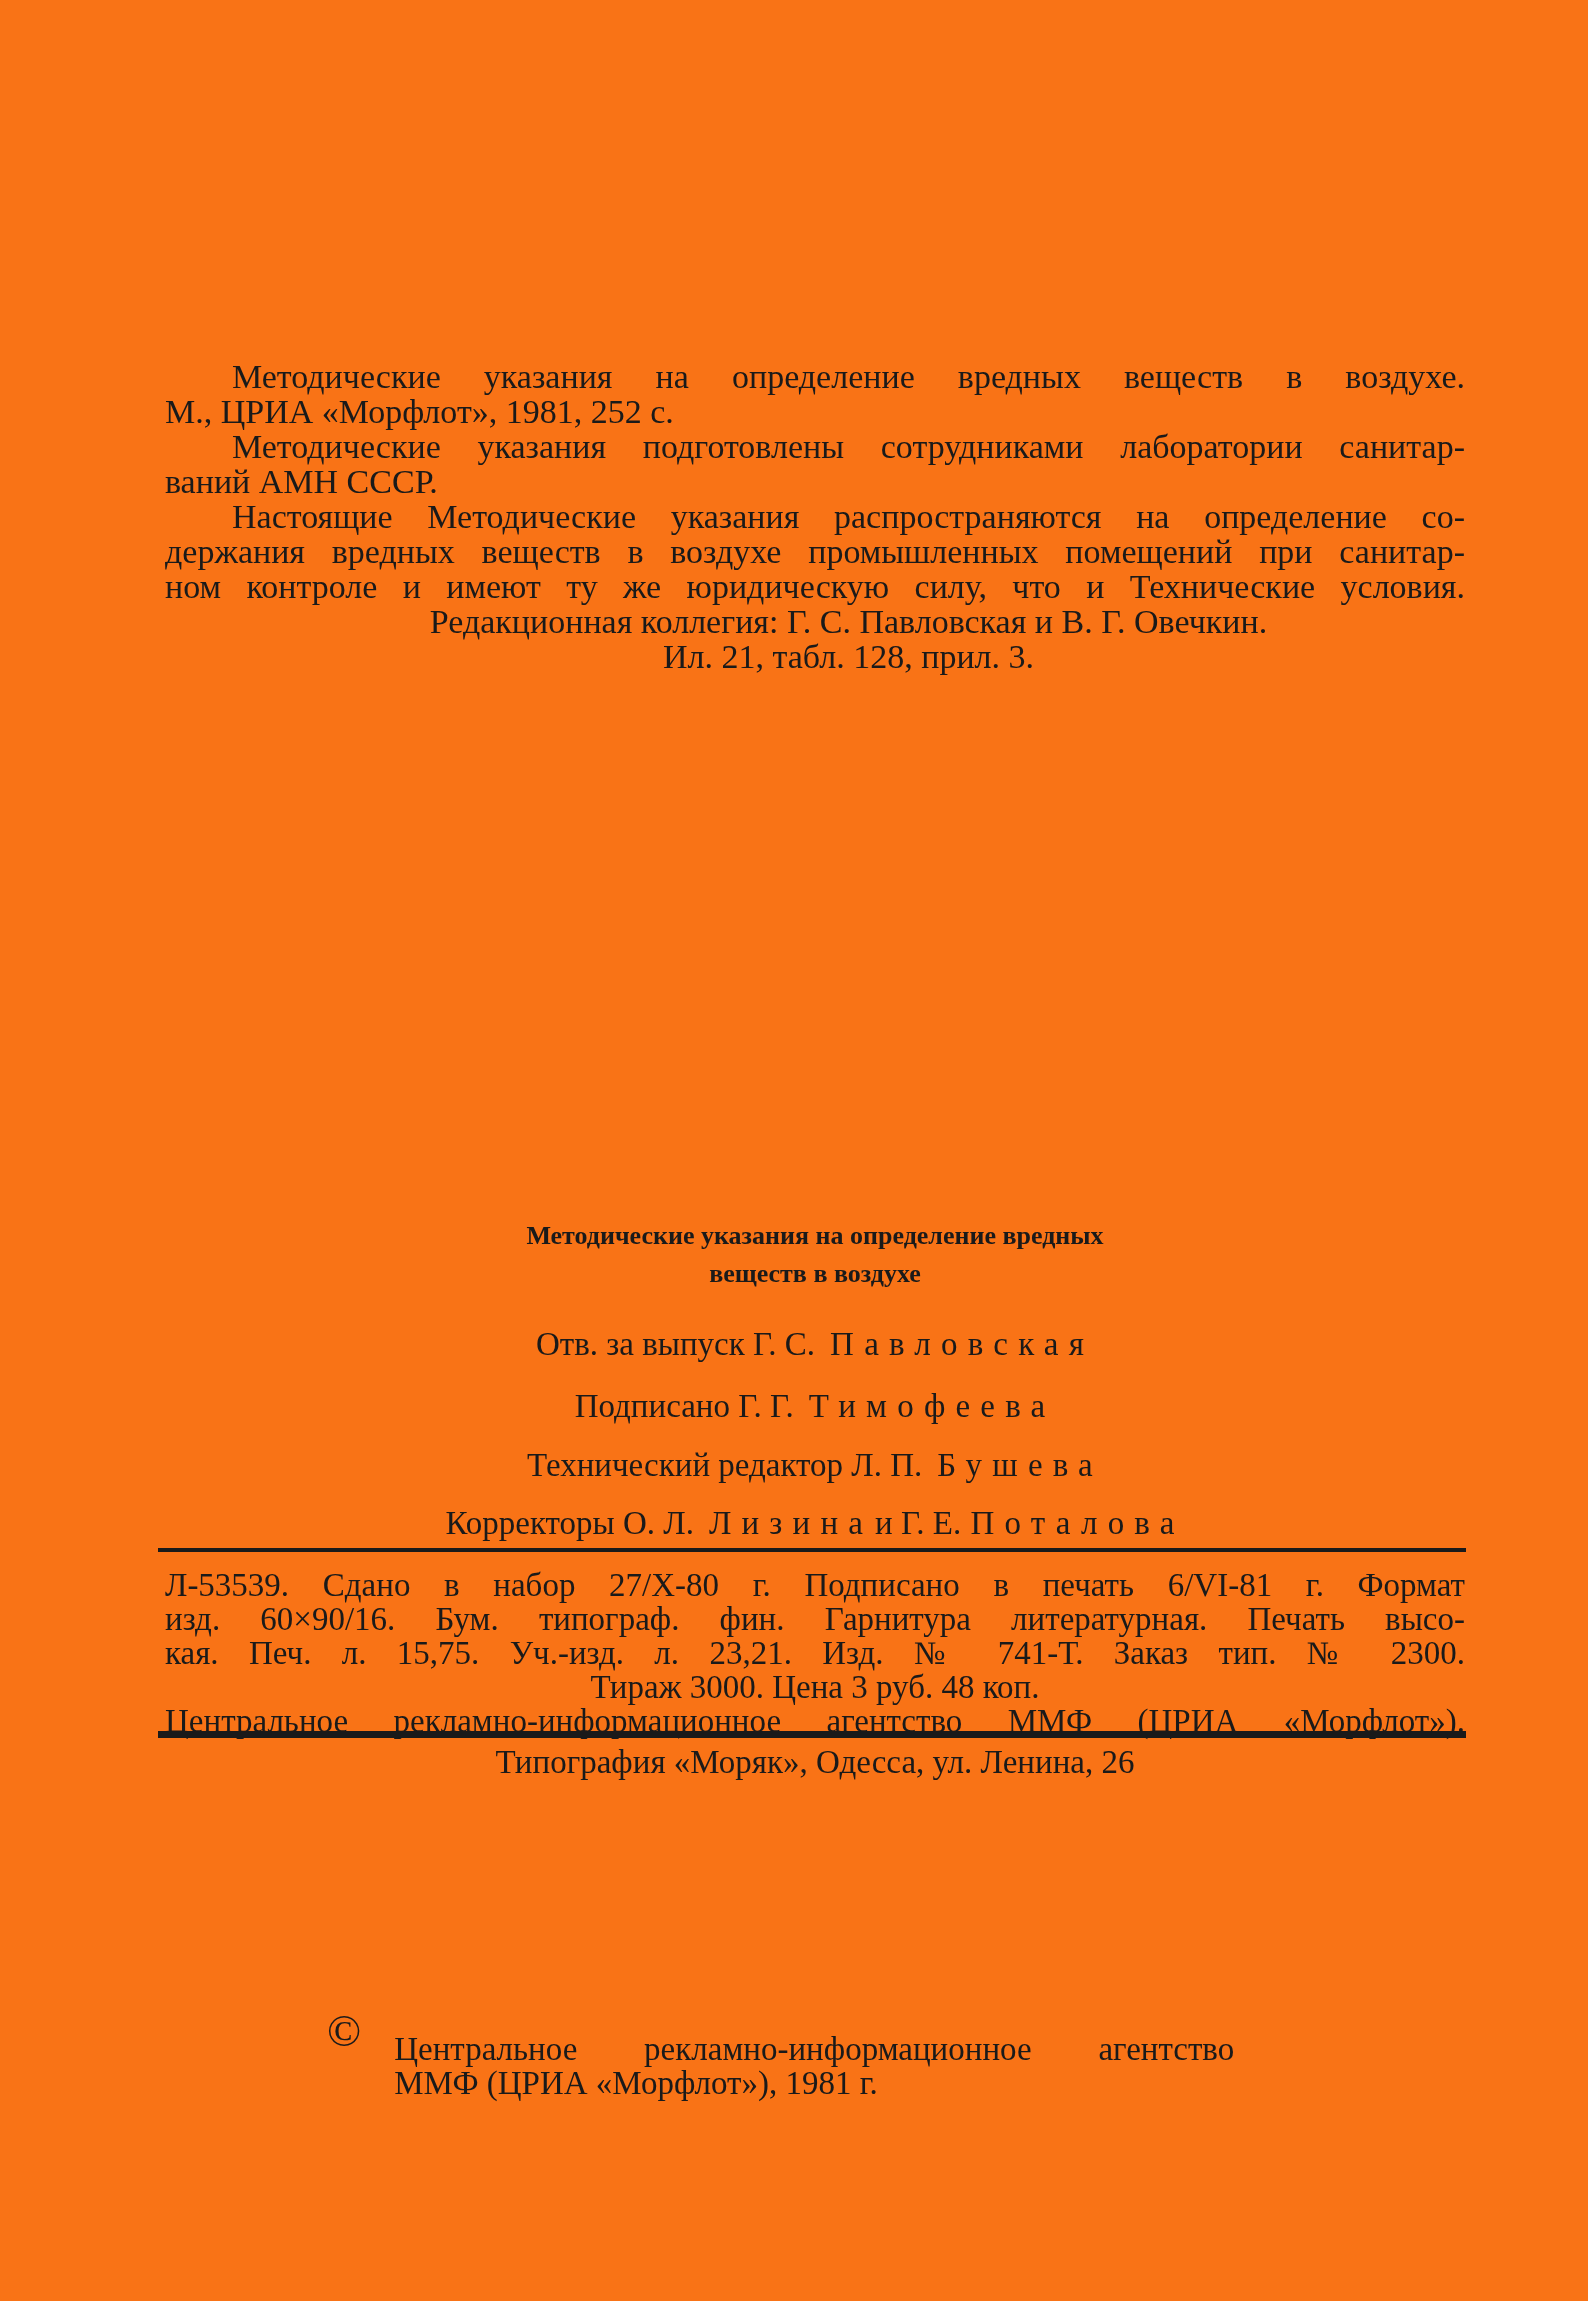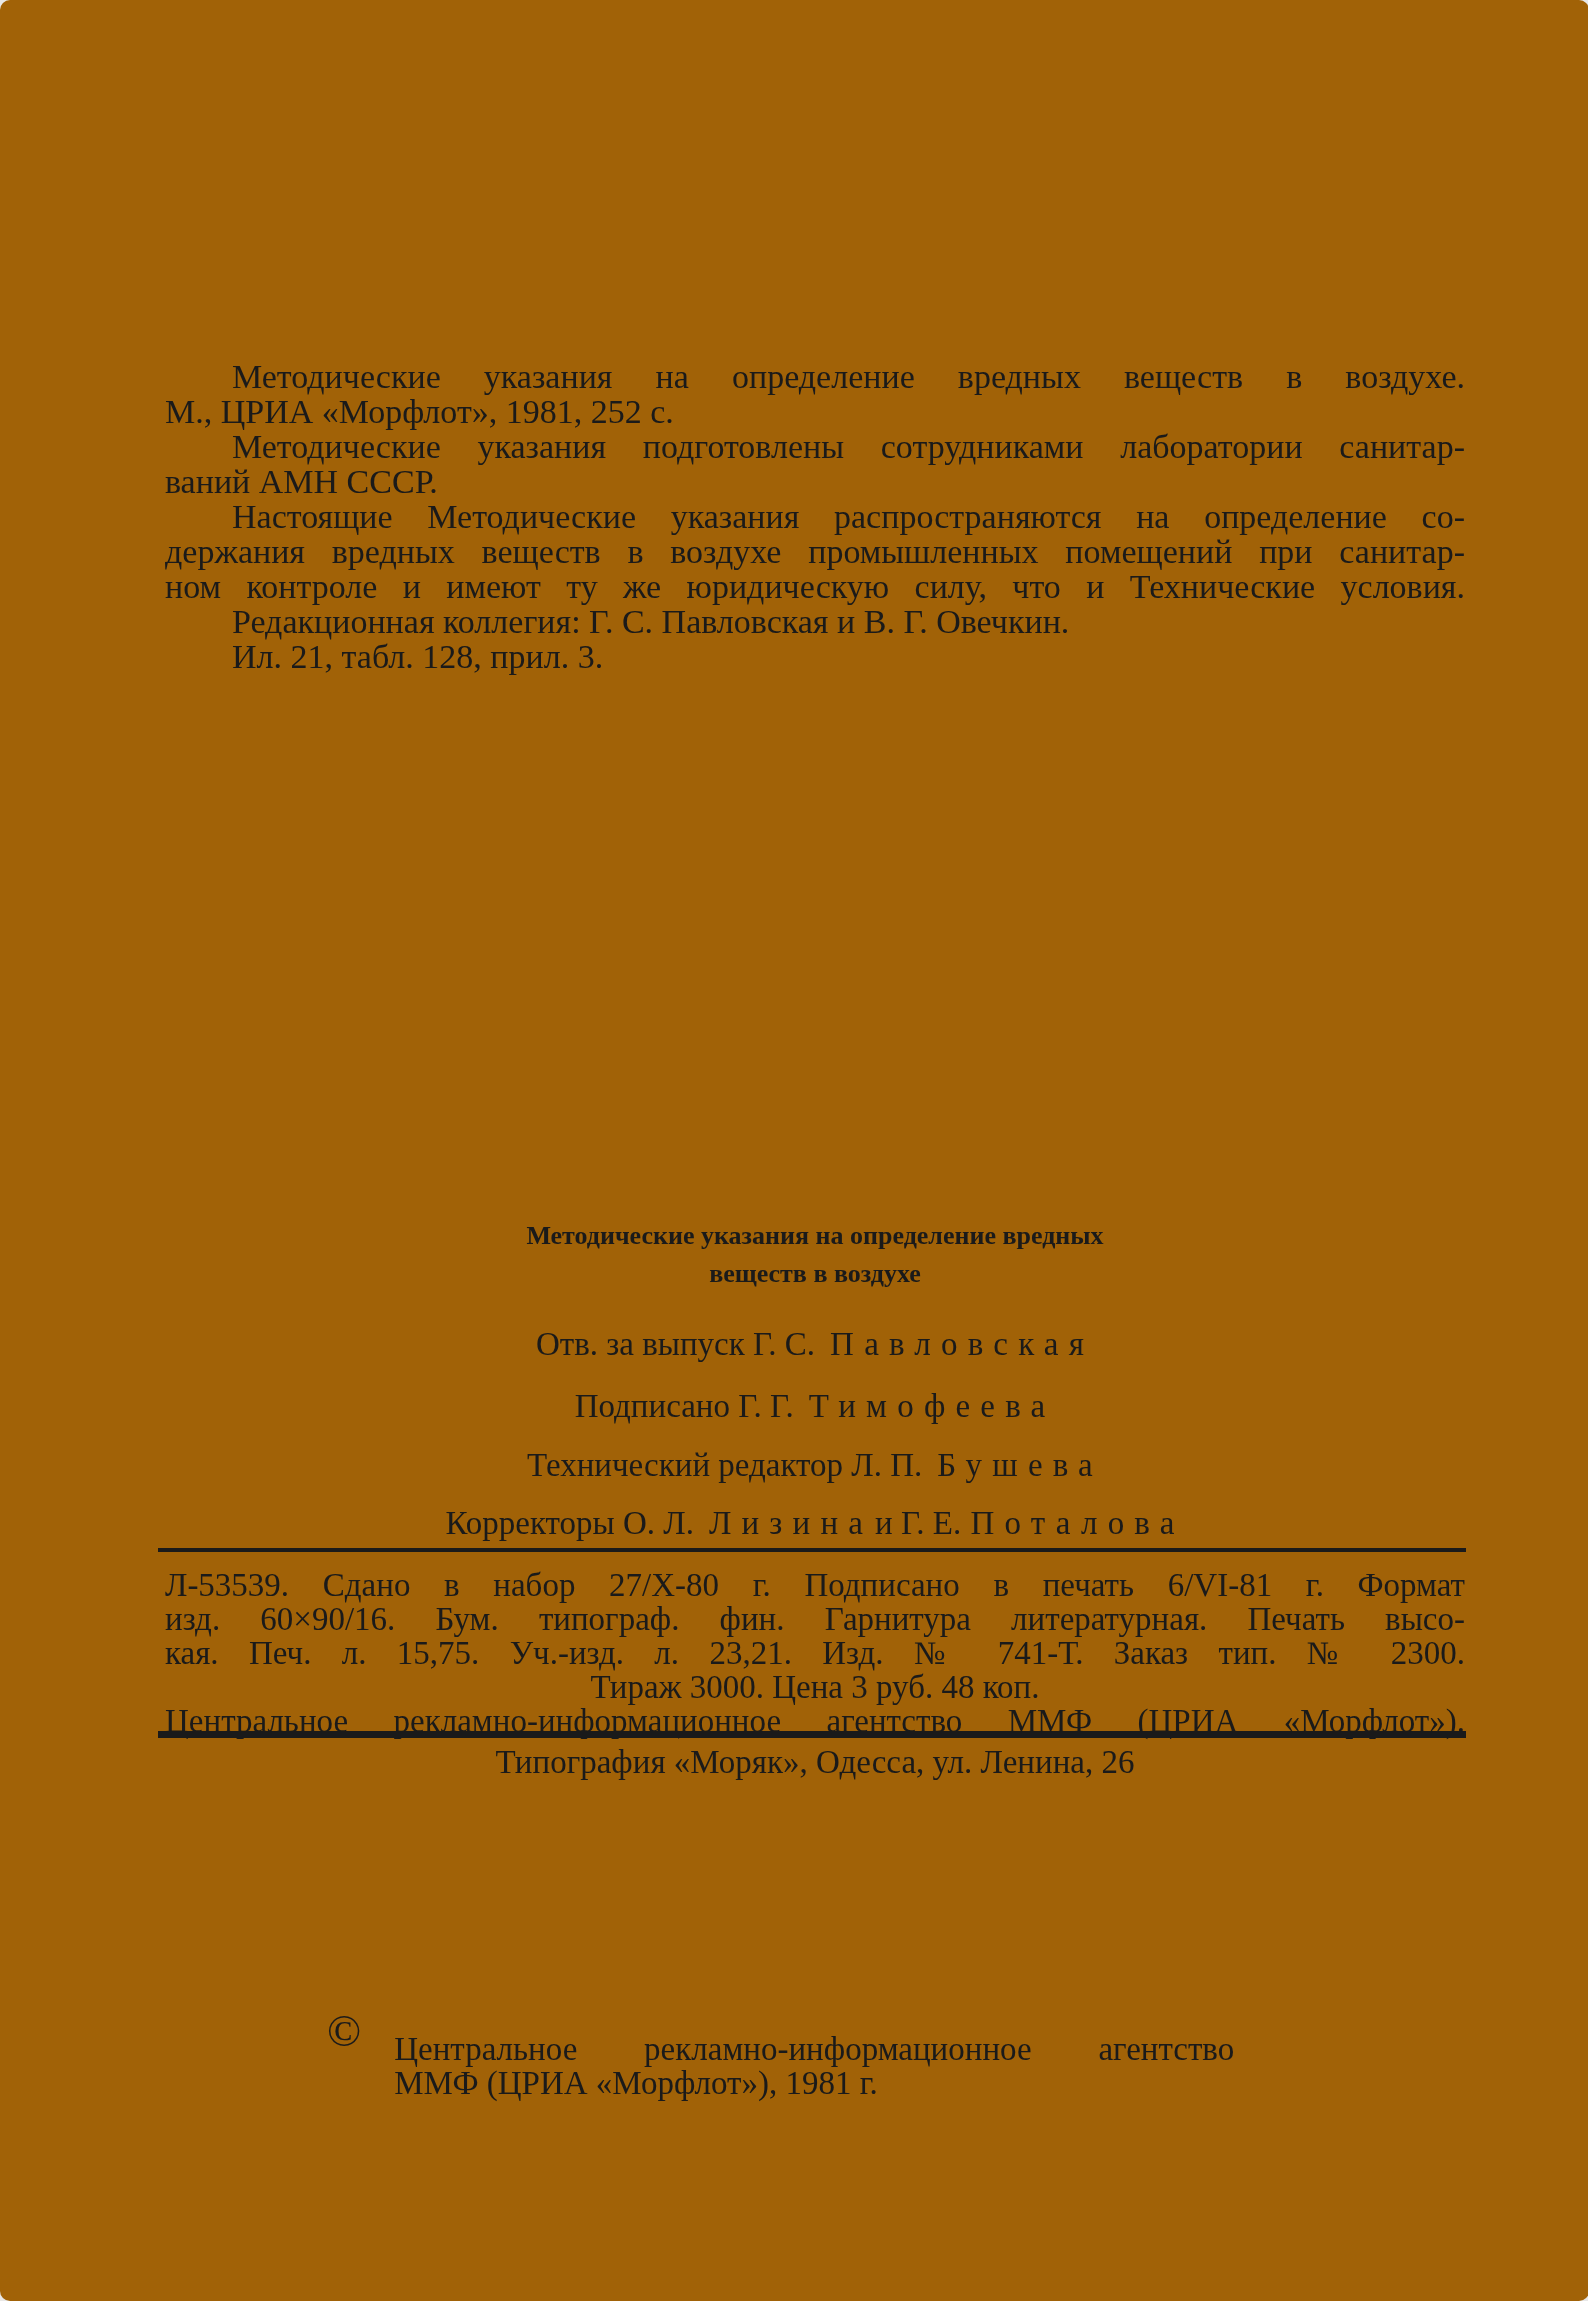--- a/index.html
+++ b/index.html
@@ -2,40 +2,39 @@
 <html style="font-size:15px"><head>
 <meta charset="utf-8">
 <style>
   html, body { margin: 0; padding: 0; }
   body { background: #e8e8e8; }
   .page {
     position: relative;
     width: 1589px;
     height: 2301px;
     margin: 0 auto;
-    background: #a16207;
+    background: #f97316;
     color: #1a1a1a;
     font-family: "Liberation Serif", "DejaVu Serif", serif;
     overflow: hidden;
-    border-radius: 10px;
   }
 
   
   .annotation {
     position: absolute;
     left: 165px;
     top: 359px;
     width: 1300px;
     font-size: 34px;
     line-height: 35px;
     font-weight: 500;
   }
   .line { display: block; white-space: normal; }
   .jst { text-align: justify; text-align-last: justify; }
-  .ind { text-indent: 67px; }
+  .ind { text-indent: 67px; text-align: center; }
 
   
   .edition-title {
     position: absolute;
     left: 165px;
     top: 1217px;
     width: 1300px;
     text-align: center;
     font-weight: 700;
     font-size: 26px;

